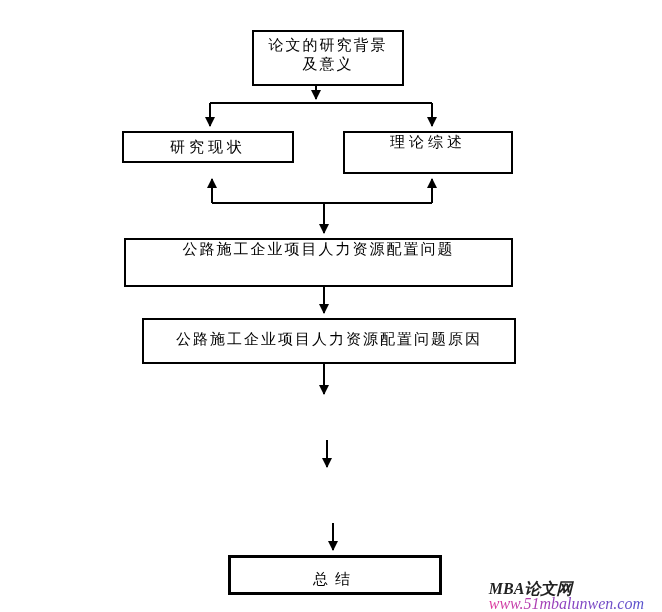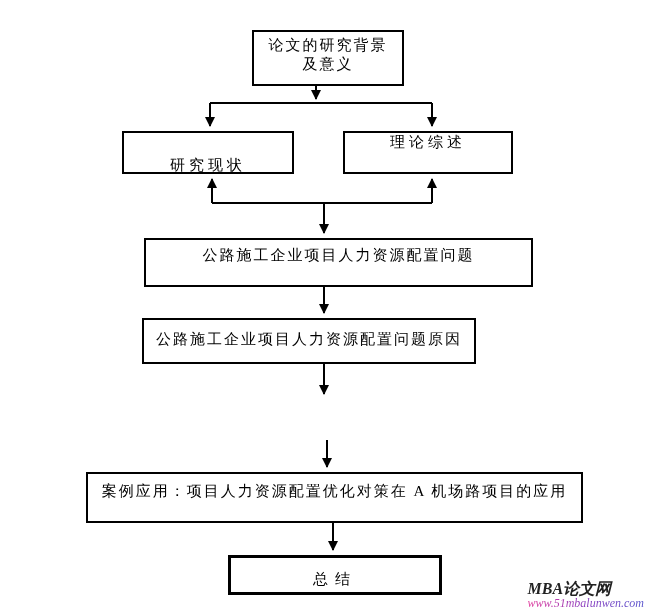--- a/index.html
+++ b/index.html
@@ -19,36 +19,36 @@
   .node{
     position:absolute;box-sizing:border-box;
     background:var(--box-fill,#fff);
     border:2px solid var(--box-border,#000);
     color:var(--text,#000);
     text-align:center;font-size:15px;line-height:19px;
     letter-spacing:2px;white-space:pre-line;
   }
   
   .n1{left:252px;top:30px;width:152px;height:56px;padding-top:4px;}
-  .n2{left:122px;top:131px;width:172px;height:43px;padding-top:23px;letter-spacing:4px;}
+  .n2{left:122px;top:131px;width:172px;height:32px;padding-top:5px;letter-spacing:4px;}
   .n3{left:343px;top:131px;width:170px;height:43px;letter-spacing:4px;}
-  .n4{left:124px;top:238px;width:389px;height:49px;padding-top:6px;margin-left:20px;}
-  .n5{left:142px;top:318px;width:334px;height:46px;padding-top:10px;}
+  .n4{left:124px;top:238px;width:389px;height:49px;}
+  .n5{left:142px;top:318px;width:374px;height:46px;padding-top:10px;}
   .n6{left:150px;top:399px;width:352px;height:41px;padding-top:9px;}
   .n7{left:86px;top:472px;width:497px;height:51px;padding-top:8px;}
   .n8{left:228px;top:555px;width:214px;height:40px;padding-top:12px;border-width:3px;letter-spacing:7px;}
   .watermark{
     position:absolute;right:18px;bottom:2px;text-align:left;
     font-family:Liberation Serif, serif;
   }
   .wm-brand{
     font-weight:bold;font-style:italic;font-size:16px;line-height:17px;
     color:var(--watermark-brand,#222);
   }
-  .wm-url{font-style:italic;font-size:12px;line-height:13px;color:#8a3fc0;}
+  .wm-url{font-style:italic;font-size:16px;line-height:13px;color:#8a3fc0;}
   @supports ((-webkit-background-clip: text) or (background-clip: text)){
     .wm-url{
       background:linear-gradient(90deg,var(--watermark-url-start),var(--watermark-url-mid),var(--watermark-url-end));
       -webkit-background-clip:text;background-clip:text;
       color:transparent;-webkit-text-fill-color:transparent;
     }
   }
 </style>
 </head>
 <body>
@@ -77,21 +77,20 @@
     <line x1="327" y1="440" x2="327" y2="467" marker-end="url(#arr)"></line>
     <line x1="333" y1="523" x2="333" y2="550" marker-end="url(#arr)"></line>
   </svg>
 
   <div class="node n1">论文的研究背景
 及意义</div>
   <div class="node n2">研究现状</div>
   <div class="node n3">理论综述</div>
   <div class="node n4">公路施工企业项目人力资源配置问题</div>
   <div class="node n5">公路施工企业项目人力资源配置问题原因</div>
-  <div class="node n7">案例应用：项目人力资源配置优化对策在 A 机场路项目的应用</div>
   <div class="node n8">总结</div>
 
   <div class="watermark">
     <div class="wm-brand">MBA论文网</div>
     <div class="wm-url">www.51mbalunwen.com</div>
   </div>
 
 </div>
 
 </body></html>

